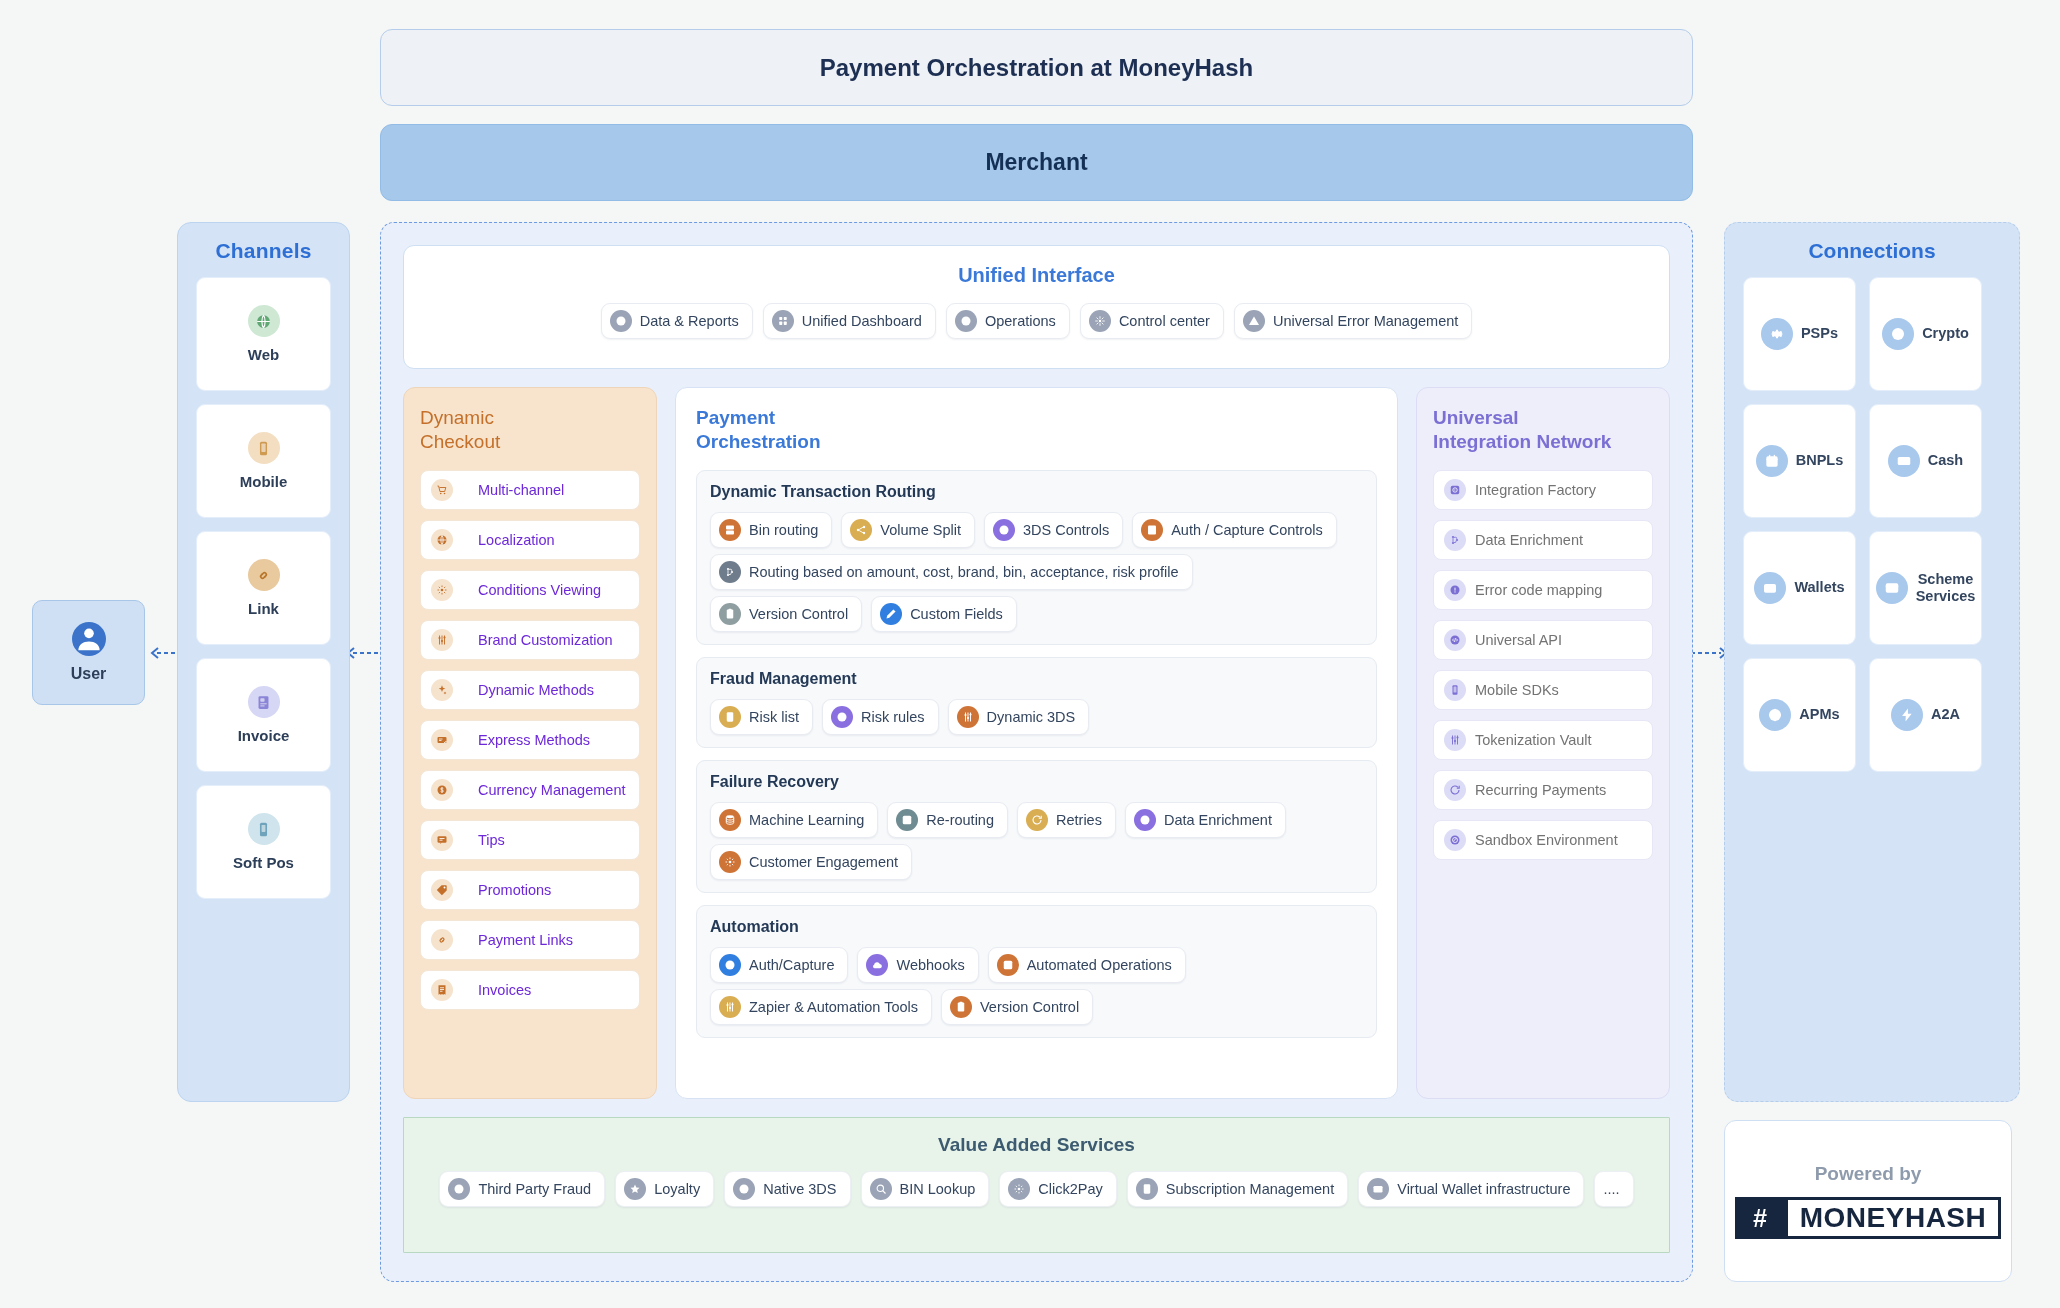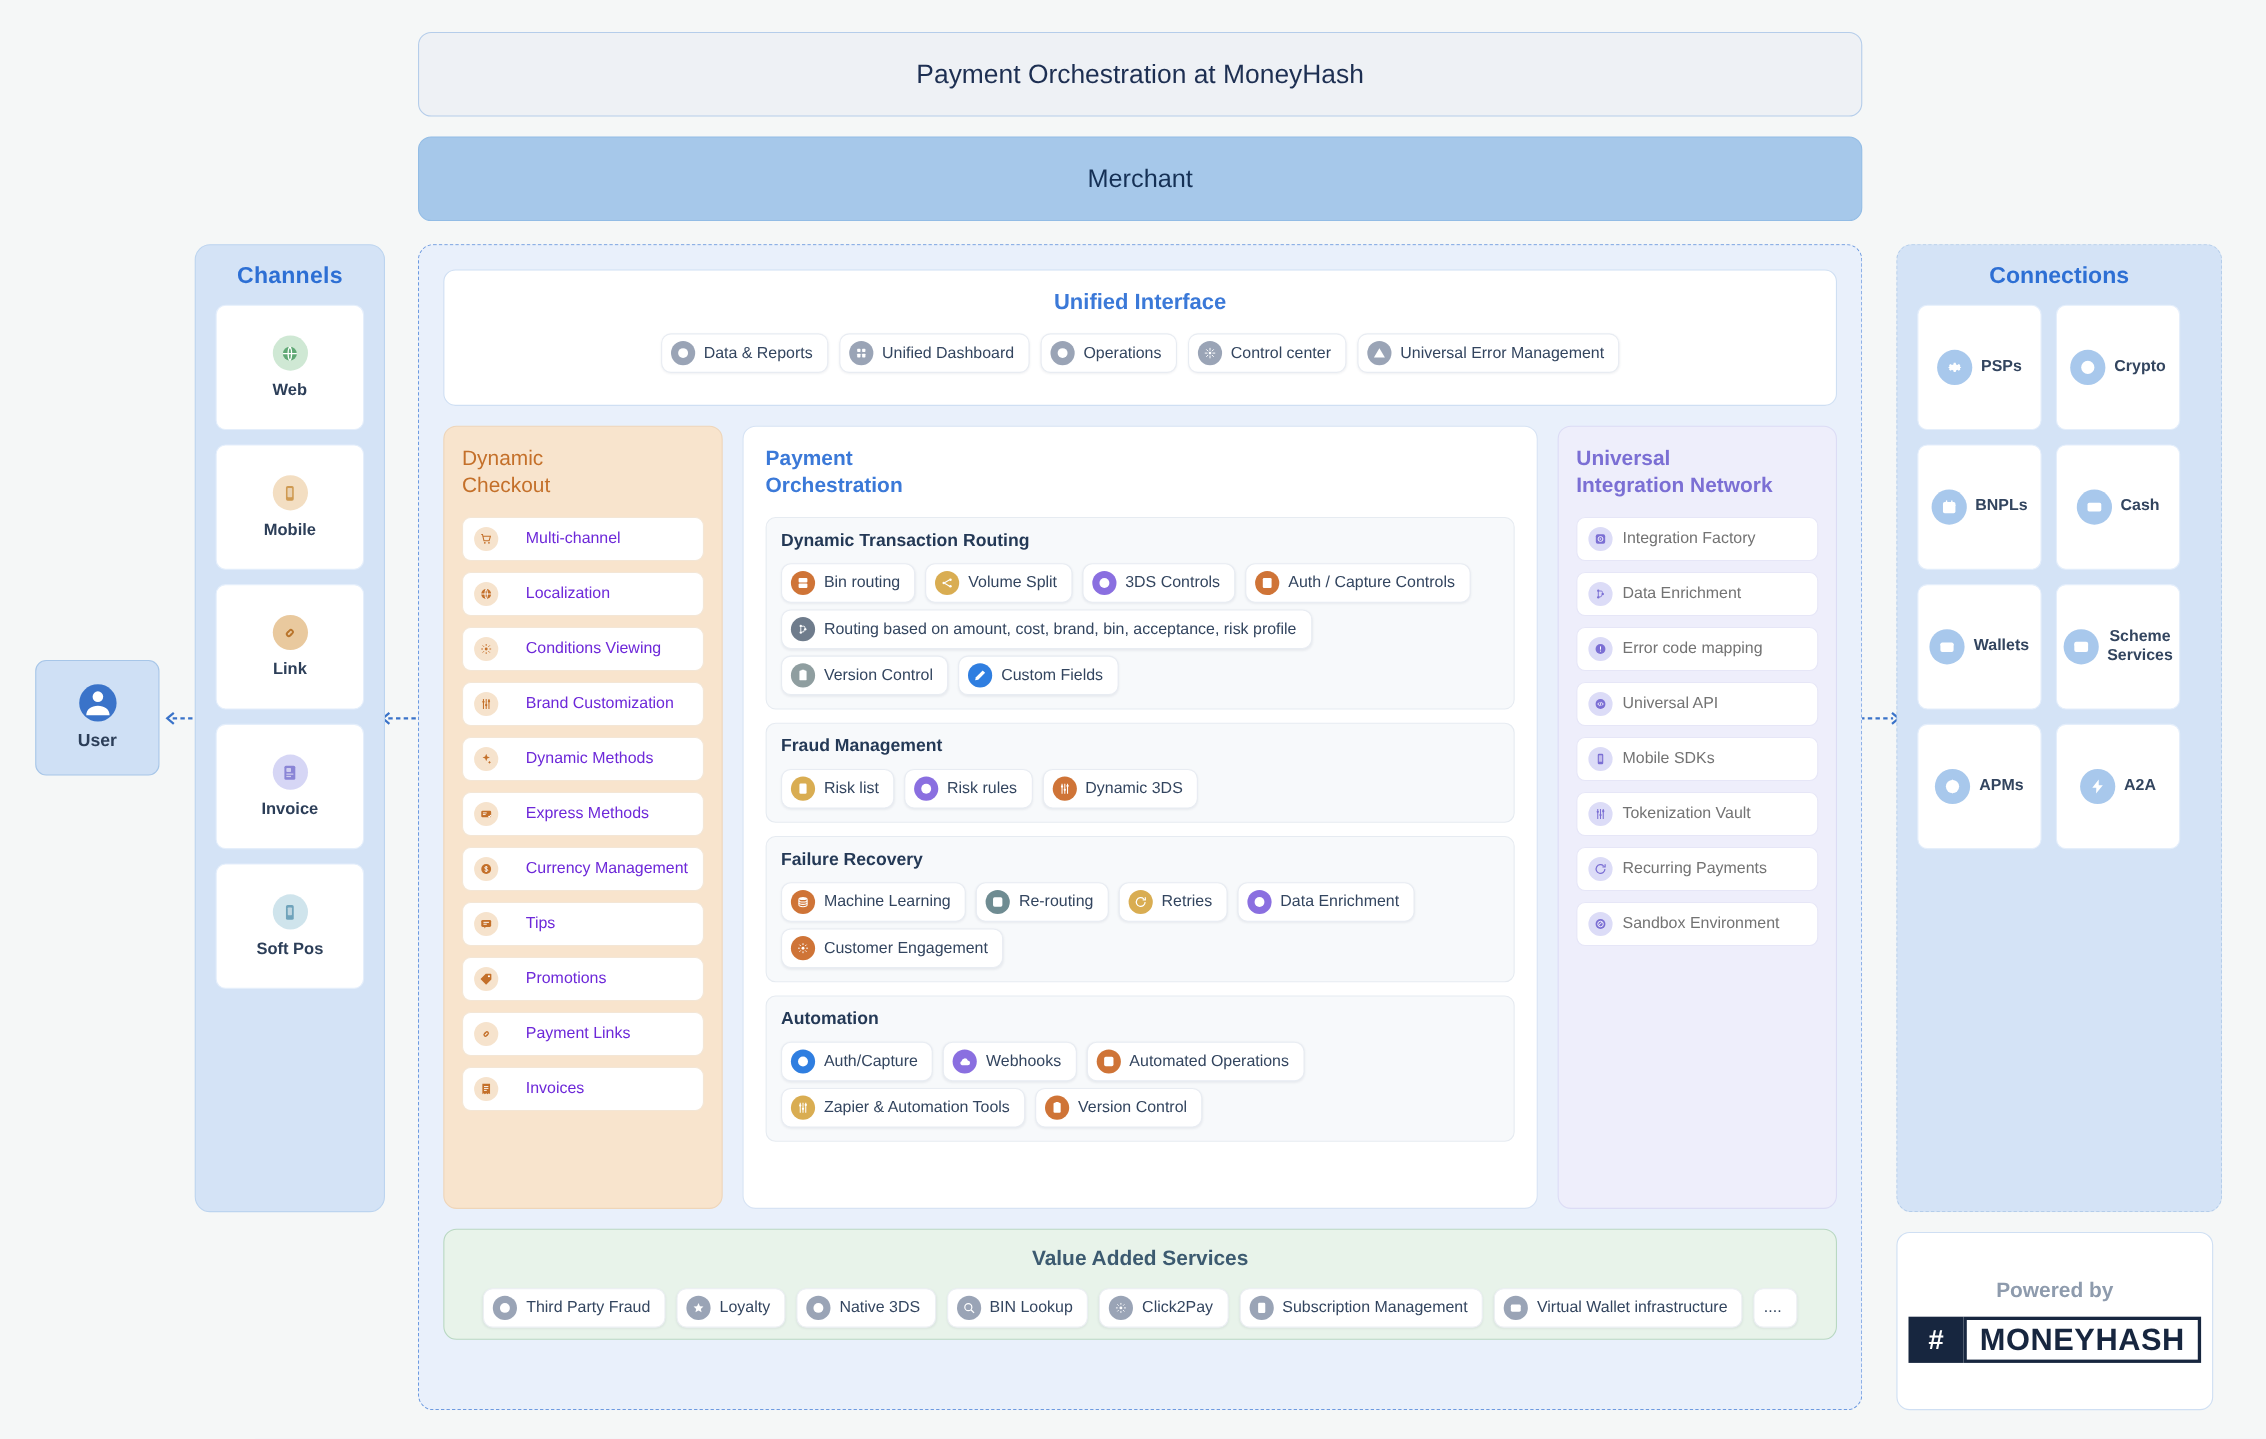--- a/index.html
+++ b/index.html
@@ -11,21 +11,21 @@
     overflow: hidden;
     position: relative;
   }
 
   
   .top-banner {
     position: absolute;
     left: 380px; width: 1313px;
     border-radius: 12px;
     display: flex; align-items: center; justify-content: center;
-    font-weight: 400;
+    font-weight: 700;
   }
   #title-banner {
     top: 29px; height: 77px;
     background: #eef1f5;
     border: 1px solid #b5cdea;
     font-size: 24px; color: #1d2f52;
   }
   #merchant-banner {
     top: 124px; height: 77px;
     background: #a6c8ea;
@@ -179,22 +179,22 @@
     font-size: 14.5px; font-weight:500; color:#737373; white-space: nowrap;
   }
   .uin-item .pico { width:22px;height:22px;border-radius:50%;flex:0 0 22px;
     display:flex;align-items:center;justify-content:center;background:#dcdcf7; }
   .uin-item .pico svg { width:12px;height:12px; }
 
   
   #vas {
     margin-top: 18px;
     background: #e8f3ea; border: 1px solid #b9d8c2;
-    border-radius: 12px; padding: 16px 20px 20px;
-    height: 101px;
+    border-radius: 1px; padding: 16px 20px 20px;
+    height: 136px;
   }
   #vas .vas-title {
     text-align:center; font-size: 19px; font-weight: 700;
     color: #3c5a70; margin-bottom: 15px;
   }
   #vas .pill { border-color:#eceff3; }
   #vas .pill .pico { background:#9aa4b6; }
 
   
   #connections-col {

